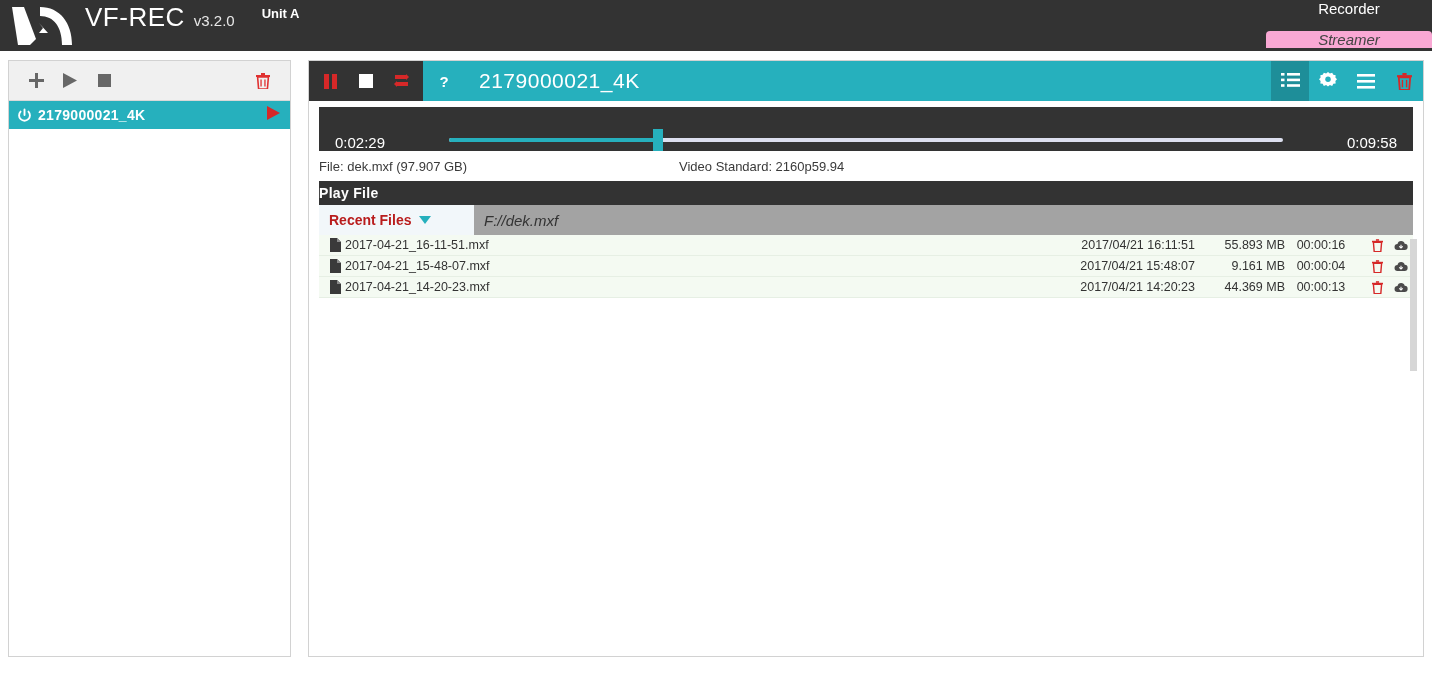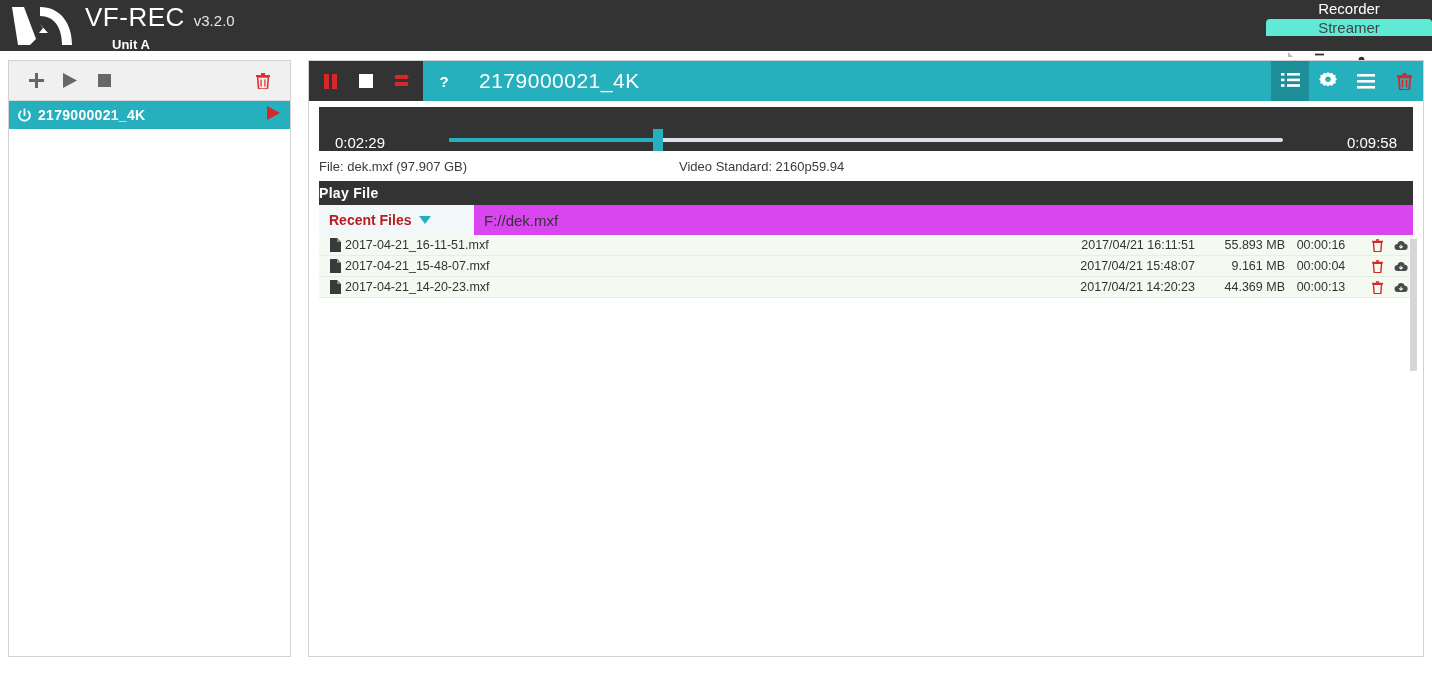--- a/index.html
+++ b/index.html
@@ -14,40 +14,40 @@
   .topbar {
     position: absolute; left: 0; top: 0;
     width: 1432px; height: 51px;
     background: #333333;
     display: flex; align-items: stretch;
   }
   .logo-wrap {
     width: 85px; height: 51px;
     display: flex; align-items: center; justify-content: center;
   }
-  .brand-block { display: flex; flex-direction: column; justify-content: center; padding-top: 2px; }
+  .brand-block { display: flex; flex-direction: row; justify-content: center; padding-top: 2px; }
   .brand-line1 { display: flex; align-items: baseline; gap: 9px; }
   .brand-name {
     color: #ffffff; font-size: 26px; letter-spacing: 0.5px; font-weight: 400;
   }
   .brand-ver { color: #e8e8e8; font-size: 15px; font-weight: 400; }
   .brand-unit { color: #ffffff; font-size: 13px; font-weight: 700; margin-left: 27px; margin-top: 4px; }
 
   .topnav {
     margin-left: auto; display: flex; align-items: stretch; height: 51px; flex-direction: column;
   }
   .navtab {
     display: flex; align-items: center; justify-content: center;
     padding: 0 22px; color: #ffffff; font-size: 15px; cursor: pointer;
     height: 51px;
   }
   .navtab.active {
-    background: #5eead4; color: #444444;
+    background: #f9a8d4; color: #444444;
     border-top-left-radius: 4px; border-top-right-radius: 4px;
-    margin-top: 2px; height: 45px;
+    margin-top: 14px; height: 45px; font-style: italic;
   }
   .naviconbar { display: flex; align-items: center; gap: 0px; padding-right: 14px; }
   .navicon {
     width: 38px; height: 51px; display: flex; align-items: center; justify-content: center;
     cursor: pointer;
   }
 
   
   .leftpanel {
     position: absolute; left: 8px; top: 60px;
@@ -139,23 +139,23 @@
   .recentrow {
     margin: 0 10px; height: 30px; background: #f2f7fa;
     display: flex; align-items: center;
   }
   .rr-label {
     display: flex; align-items: center; gap: 8px; padding-left: 10px; width: 155px;
     cursor: pointer;
   }
   .rr-label span { font-size: 14px; font-weight: 700; color: #b91c1c; }
   .rr-path {
-    flex: 1; height: 30px; background: #d946ef;
+    flex: 1; height: 30px; background: #a3a3a3;
     display: flex; align-items: center; padding-left: 10px;
-    font-size: 15px; color: #333333;
+    font-size: 15px; color: #333333; font-style: italic;
   }
 
   .filelist { margin: 0 10px; }
   .filerow {
     height: 21px; background: #f4faf2;
     border-bottom: 1px solid #e6efe4;
     display: flex; align-items: center;
     font-size: 12.5px; color: #333333;
     cursor: pointer;
   }

